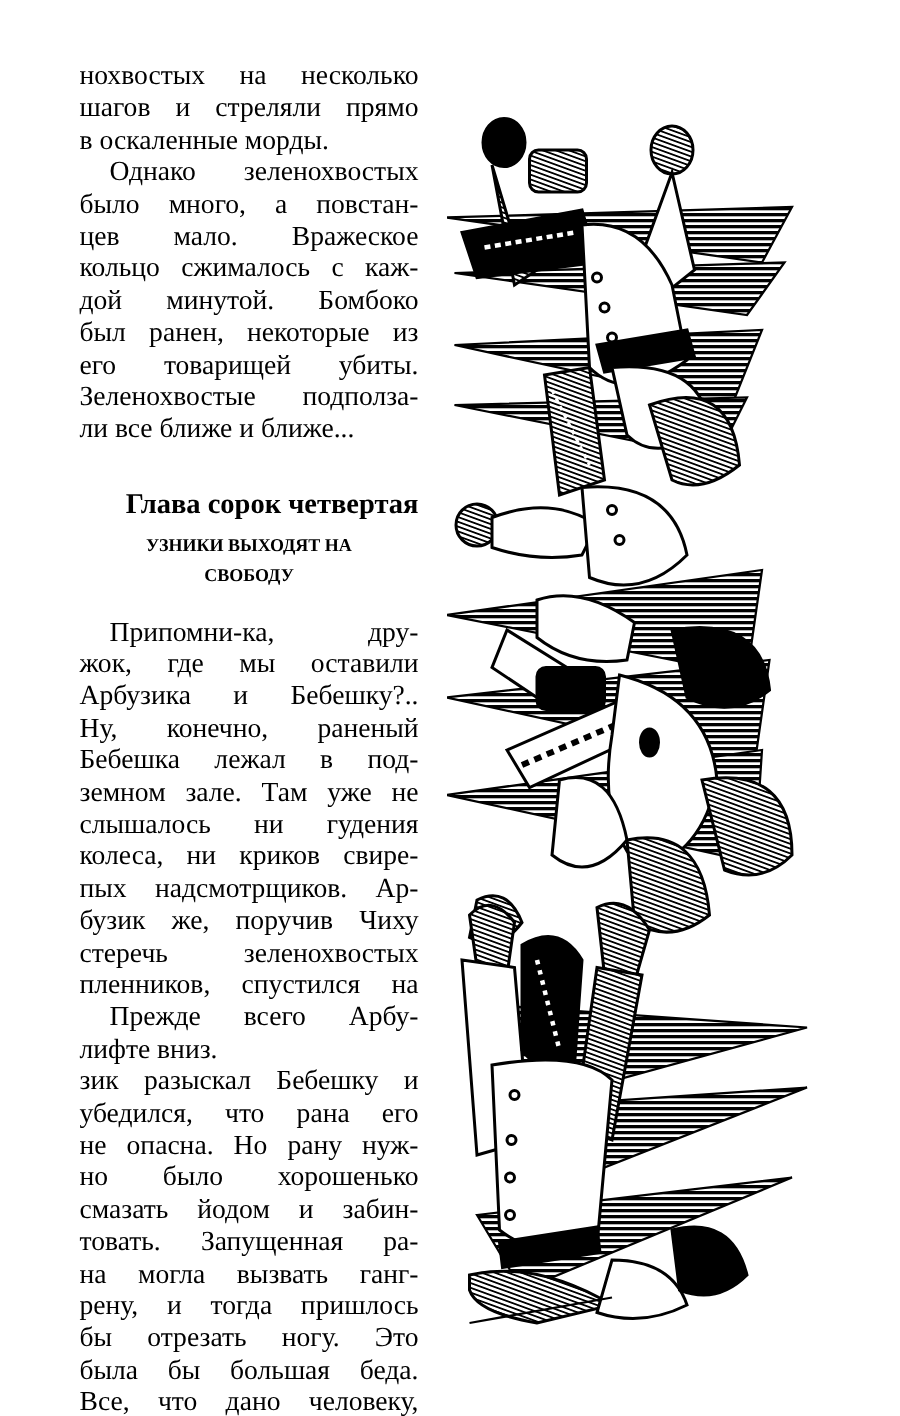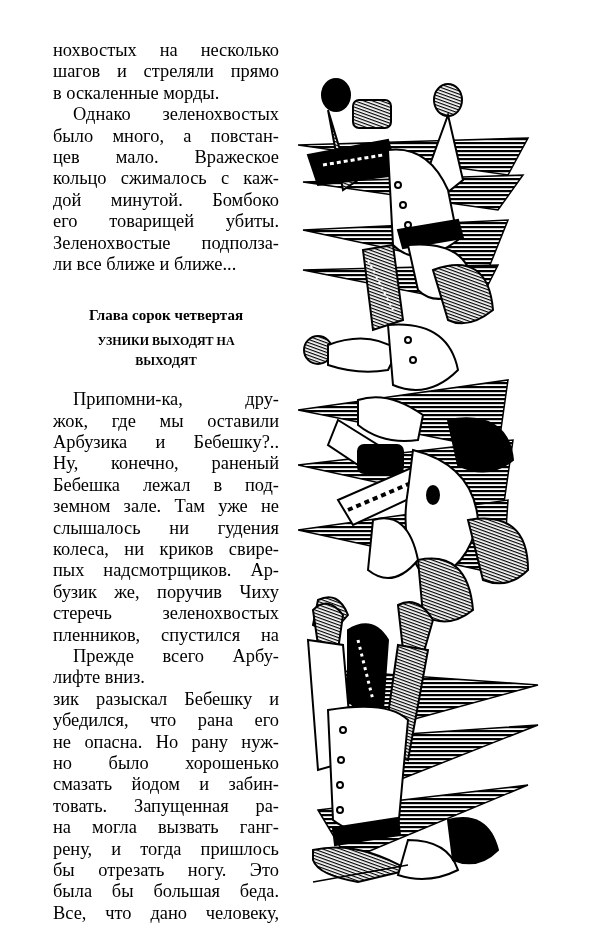--- a/index.html
+++ b/index.html
@@ -9,21 +9,21 @@
     position: absolute; left: 53px; top: 40px; width: 226px;
     font-family: "Liberation Serif", "DejaVu Serif", serif;
     font-size: 18.4px; line-height: 21.4px; color: #000;
   }
   .line { display: block; text-align: justify; text-align-last: justify; white-space: nowrap; height: 21.4px; overflow: visible; }
   .line.last { text-align-last: left; }
   .line.indent { padding-left: 20px; }
   .gap { height: 30px; }
   .chap {
     font-family: "Liberation Serif", "DejaVu Serif", serif; font-weight: bold;
-    text-align: center; font-size: 15px; line-height: 20px; margin: 0;
+    text-align: right; font-size: 19px; line-height: 20px; margin: 0;
   }
   .title {
     font-family: "Liberation Serif", "DejaVu Serif", serif; font-weight: bold;
     text-align: center; font-size: 12px; line-height: 20px; margin: 6px 0 0 0;
   }
   .gap2 { height: 18px; }
   .illus { position: absolute; left: 298px; top: 70px; width: 250px; height: 815px; }
 </style>
 </head>
 <body>
@@ -32,29 +32,30 @@
   <div class="col">
 
     <span class="line">нохвостых на несколько</span>
     <span class="line">шагов и стреляли прямо</span>
     <span class="line last">в оскаленные морды.</span>
     <span class="line indent">Однако зеленохвостых</span>
     <span class="line">было много, а повстан-</span>
     <span class="line">цев мало. Вражеское</span>
     <span class="line">кольцо сжималось с каж-</span>
     <span class="line">дой минутой. Бомбоко</span>
+    <span class="line">был ранен, некоторые из</span>
     <span class="line">его товарищей убиты.</span>
     <span class="line">Зеленохвостые подполза-</span>
     <span class="line last">ли все ближе и ближе...</span>
 
     <div class="gap"></div>
 
     <p class="chap">Глава сорок четвертая</p>
     <p class="title">УЗНИКИ ВЫХОДЯТ НА</p>
-    <p class="title" style="margin-top:0">ВЫХОДЯТ</p>
+    <p class="title" style="margin-top:0">СВОБОДУ</p>
 
     <div class="gap2"></div>
 
     <span class="line indent">Припомни-ка, дру-</span>
     <span class="line">жок, где мы оставили</span>
     <span class="line">Арбузика и Бебешку?..</span>
     <span class="line">Ну, конечно, раненый</span>
     <span class="line">Бебешка лежал в под-</span>
     <span class="line">земном зале. Там уже не</span>
     <span class="line">слышалось ни гудения</span>

